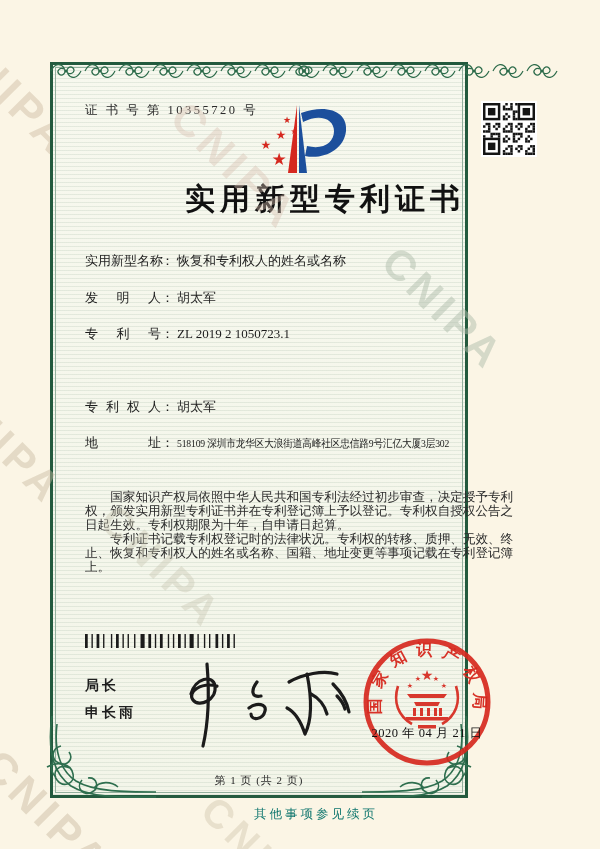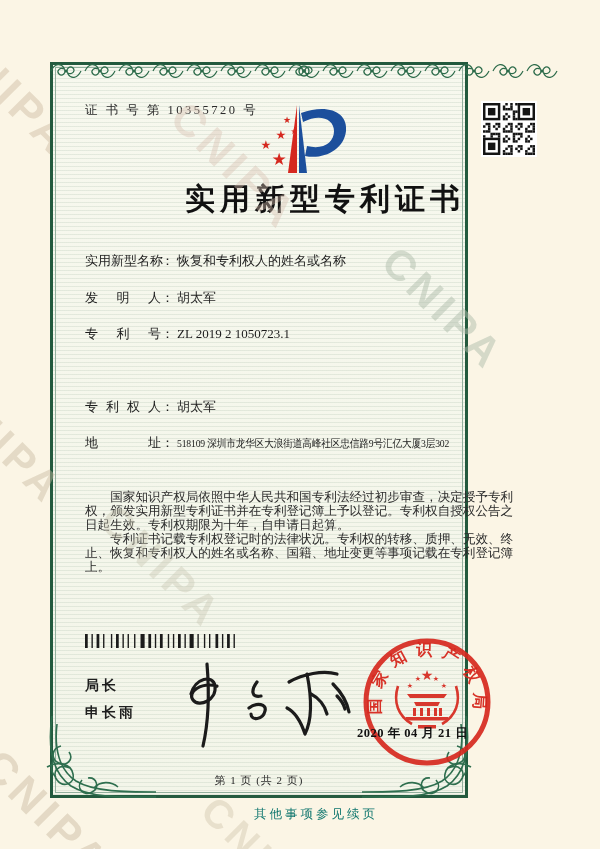--- a/index.html
+++ b/index.html
@@ -40,22 +40,22 @@
   .addr .fvalue{font-size:11px;transform:scaleX(0.88);transform-origin:left center;letter-spacing:-0.2px;}
   .grant-pair2{position:absolute;left:220px;top:0;}
   .paras{position:absolute;left:32px;top:425px;width:434px;font-size:12.6px;line-height:14px;color:#2b2b2b;}
   .paras p{margin:0;text-indent:2em;}
   .barcode{position:absolute;left:32px;top:569px;width:155px;height:14px;}
   .signer-title{position:absolute;left:32px;top:612px;font-family:"Liberation Sans","DejaVu Sans",sans-serif;font-weight:bold;font-size:14px;letter-spacing:3px;color:#1f1f1f;}
   .signer-name{position:absolute;left:32px;top:639px;font-family:"Liberation Sans","DejaVu Sans",sans-serif;font-weight:bold;font-size:14px;letter-spacing:3px;color:#1f1f1f;}
   .signature{position:absolute;left:108px;top:583px;width:214px;height:108px;z-index:4;}
   .seal{position:absolute;left:304px;top:567px;width:140px;height:140px;z-index:4;}
   .seal-date{
-    position:absolute;left:0;top:93px;width:100%;text-align:left;
-    font-size:12.5px;font-weight:bold;letter-spacing:0.5px;color:#111;z-index:5;
+    position:absolute;left:0;top:93px;width:100%;text-align:center;
+    font-size:12.5px;font-weight:normal;letter-spacing:0.5px;color:#111;z-index:5;
   }
   .corner{position:absolute;bottom:-7px;width:112px;height:88px;z-index:2;}
   .corner.left{left:-7px;}
   .corner.right{right:-7px;transform:scaleX(-1);}
   .page-info{position:absolute;left:0;bottom:7px;width:100%;text-align:center;font-size:11px;letter-spacing:1px;color:#2b2b2b;z-index:3;}
   .continuation{position:absolute;left:16px;top:806px;width:100%;text-align:center;font-size:12.5px;letter-spacing:3px;color:#0f766e;z-index:1;}
 </style>
 </head>
 <body>
 

